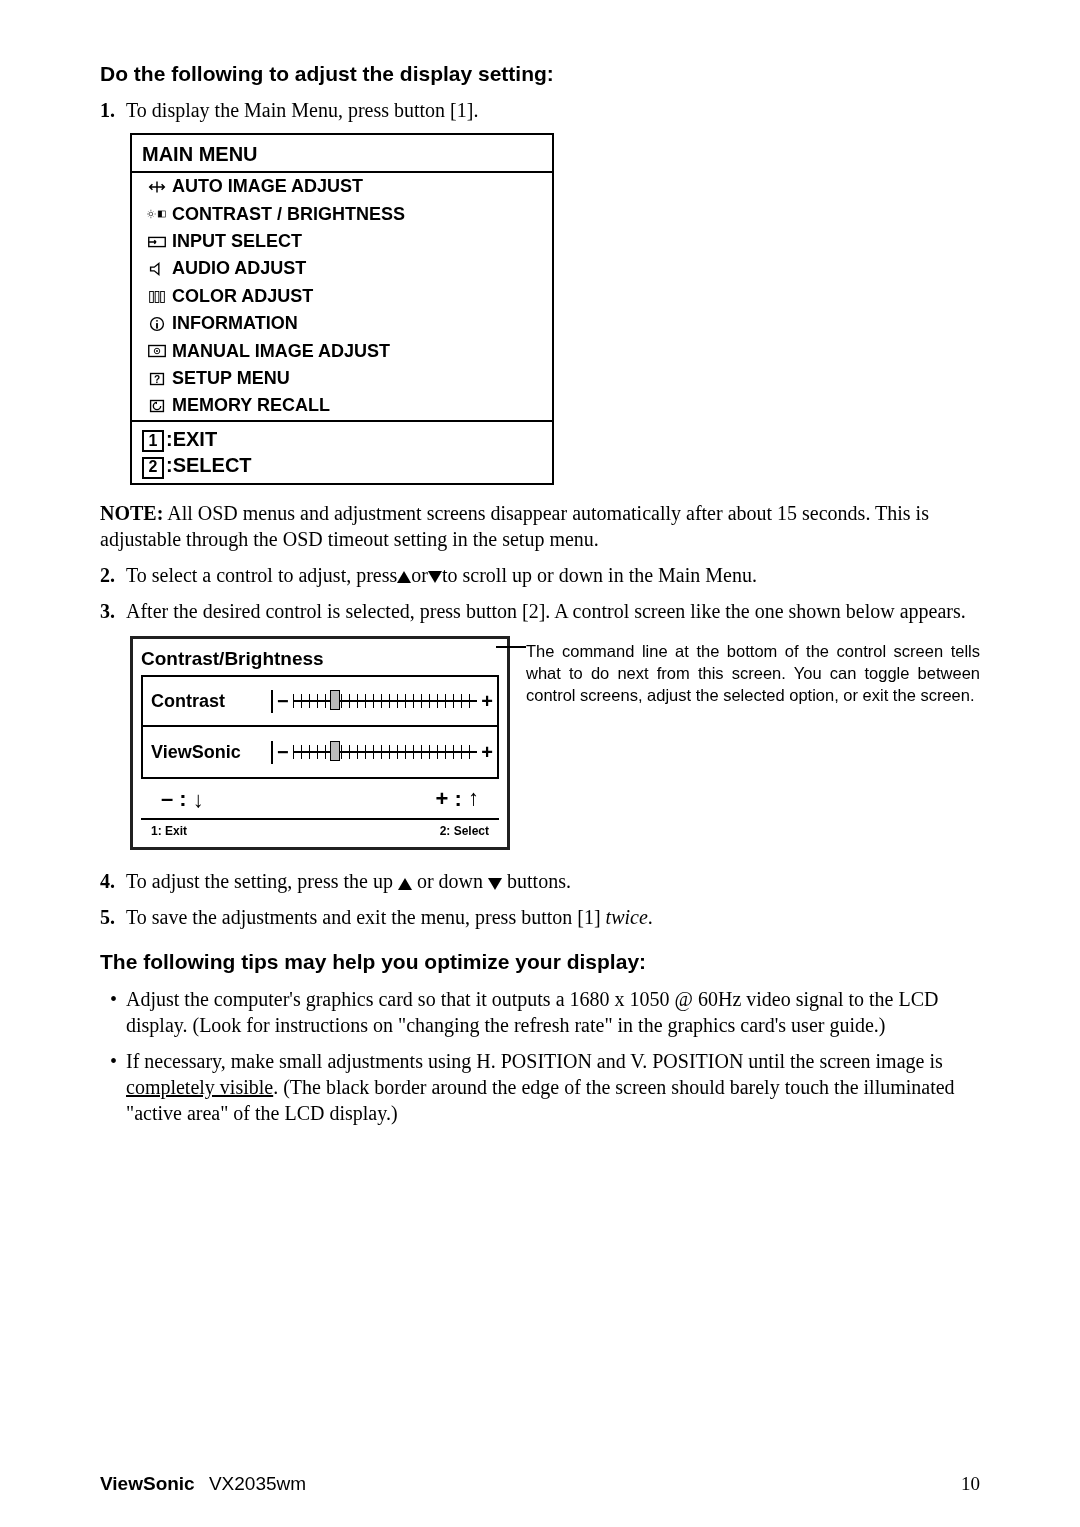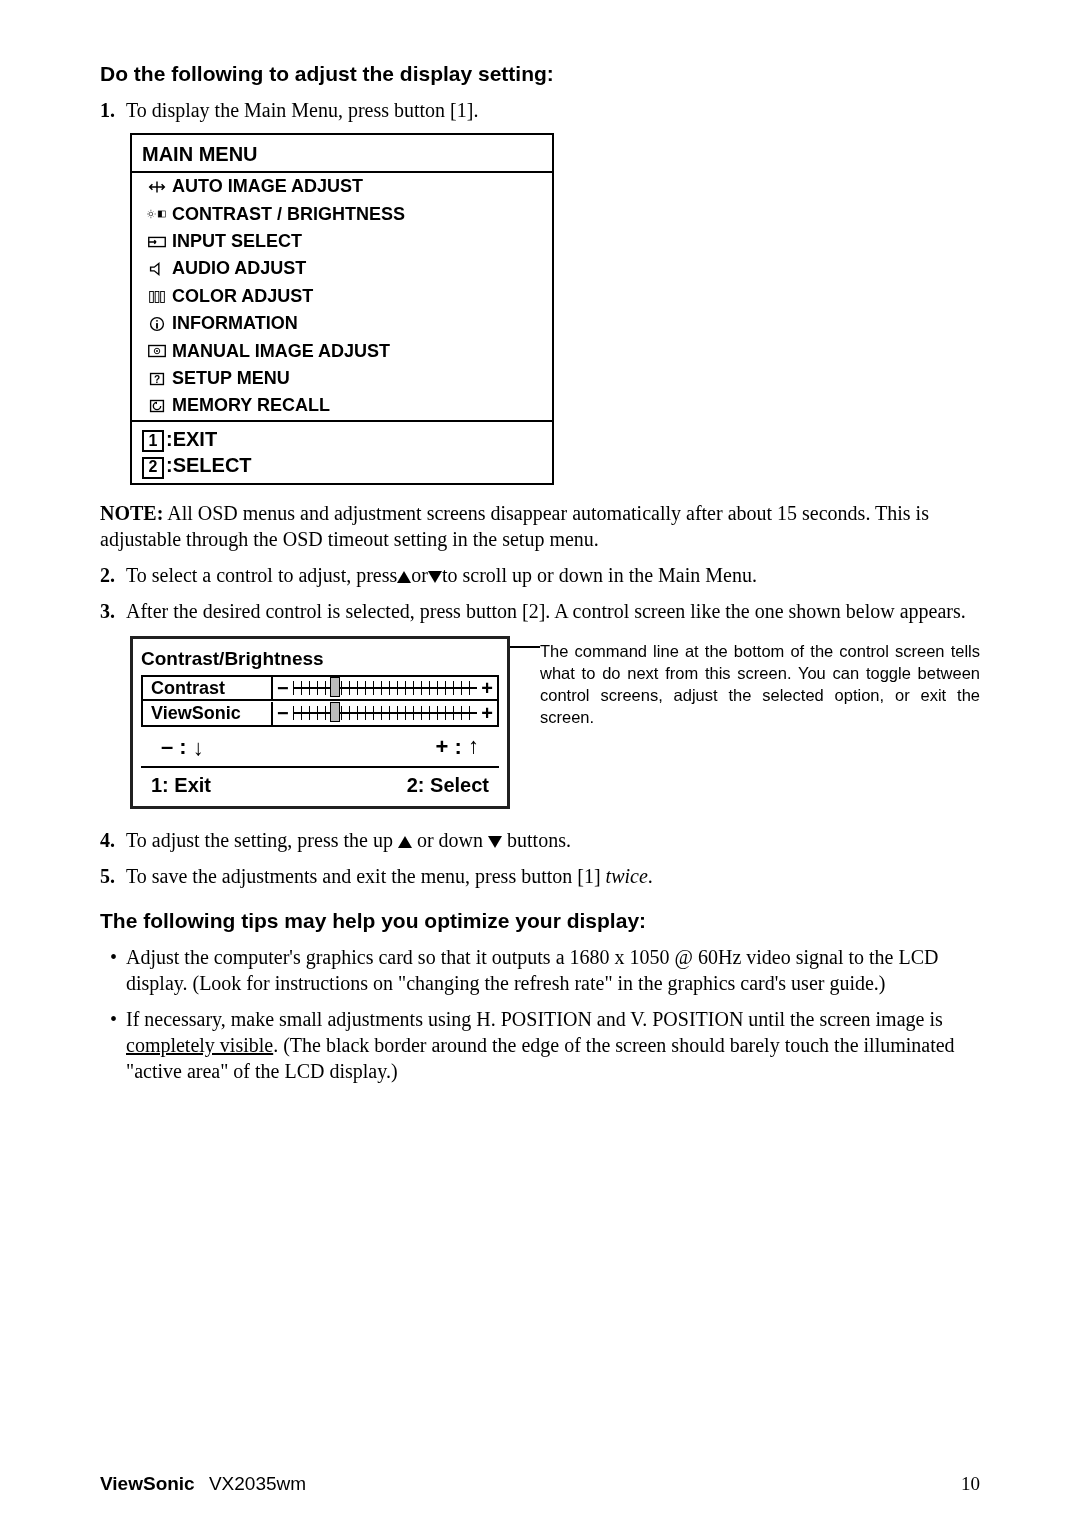--- a/index.html
+++ b/index.html
@@ -41,38 +41,38 @@
     font-weight: bold;
     padding: 8px;
     margin-left: 30px;
     position: relative;
   }
   .cb-head { font-size: 19px; margin-bottom: 4px; }
   .cb-inner {
     border: 2px solid #000;
     padding: 0;
   }
-  .cb-row { display:flex; height:24px; align-items:center; }
+  .cb-row { display:flex; height:50px; align-items:center; }
   .cb-label { width: 130px; padding-left:8px; font-size:18px; border-right:2px solid #000;}
   .cb-slider { flex:1; display:flex; align-items:center; padding:0 4px; position:relative; }
   .slider-track {
     flex:1; height:14px;
     background: repeating-linear-gradient(90deg,#000 0 1px, transparent 1px 8px),
                 linear-gradient(#000,#000) center/100% 2px no-repeat;
     position:relative;
   }
   .slider-thumb {
     position:absolute; top:-4px; width:10px; height:20px; background:#bbb; border:1px solid #000;
   }
   .cb-ctrl { display:flex; justify-content:space-between; padding:6px 20px 0 20px; font-size:22px; }
-  .cb-foot { display:flex; justify-content:space-between; padding:4px 10px 0 10px; font-size:20px; }
+  .cb-foot { display:flex; justify-content:space-between; padding:4px 10px 0 10px; font-size:12px; }
   .divider { border-top:2px solid #000; margin-top:4px; }
   .mm-hr { border:0; border-top:2px solid #000; }
 
-  .two-col { display:flex; gap:30px; align-items:flex-start; margin:12px 0 18px 0; }
+  .two-col { display:flex; gap:16px; align-items:flex-start; margin:12px 0 18px 0; }
   .callout { flex:1; font-family: Arial, Helvetica, sans-serif; font-size:16.5px; line-height:1.35; text-align:justify; padding-top:4px; position:relative;}
   .callout-line { position:absolute; left:-30px; top:10px; width:30px; height:2px; background:#000;}
 
   .ul { text-decoration: underline; }
   .ital { font-style: italic; }
 
   .footer { position:absolute; bottom:30px; left:100px; right:100px; display:flex; justify-content:space-between; font-size:19px;}
   .footer .brand { font-family: Arial, Helvetica, sans-serif; font-weight:bold; }
   .footer .model { font-family: Arial, Helvetica, sans-serif; }
 

